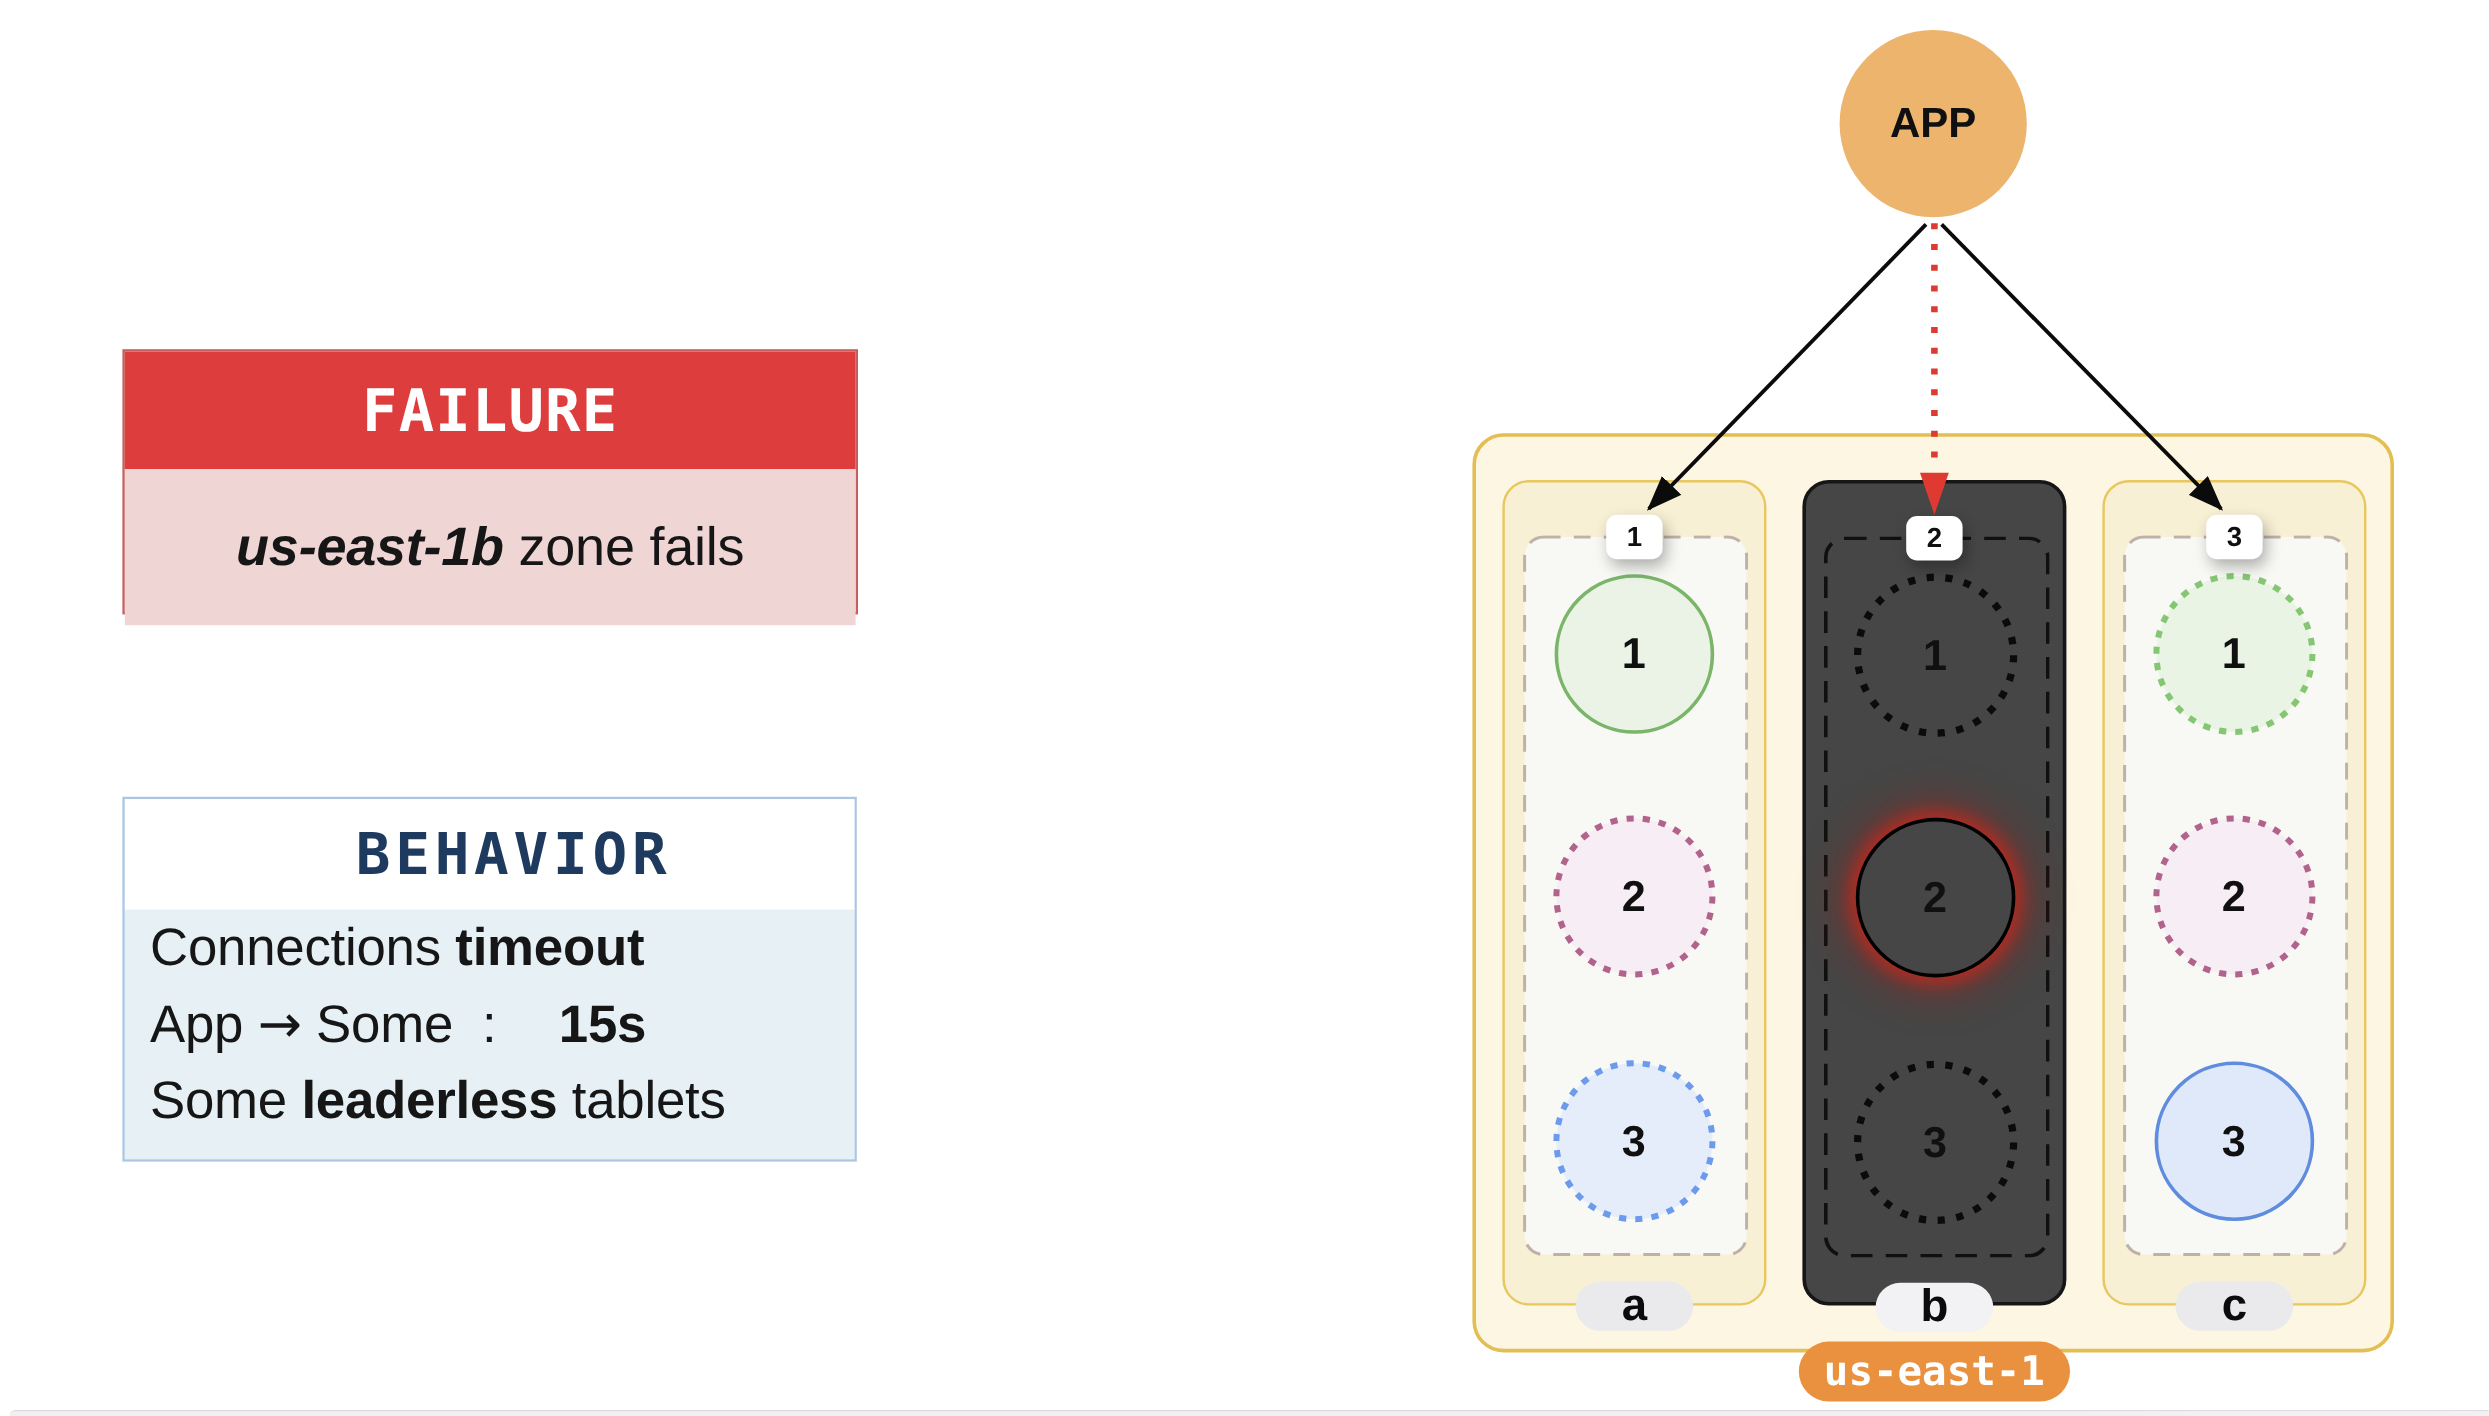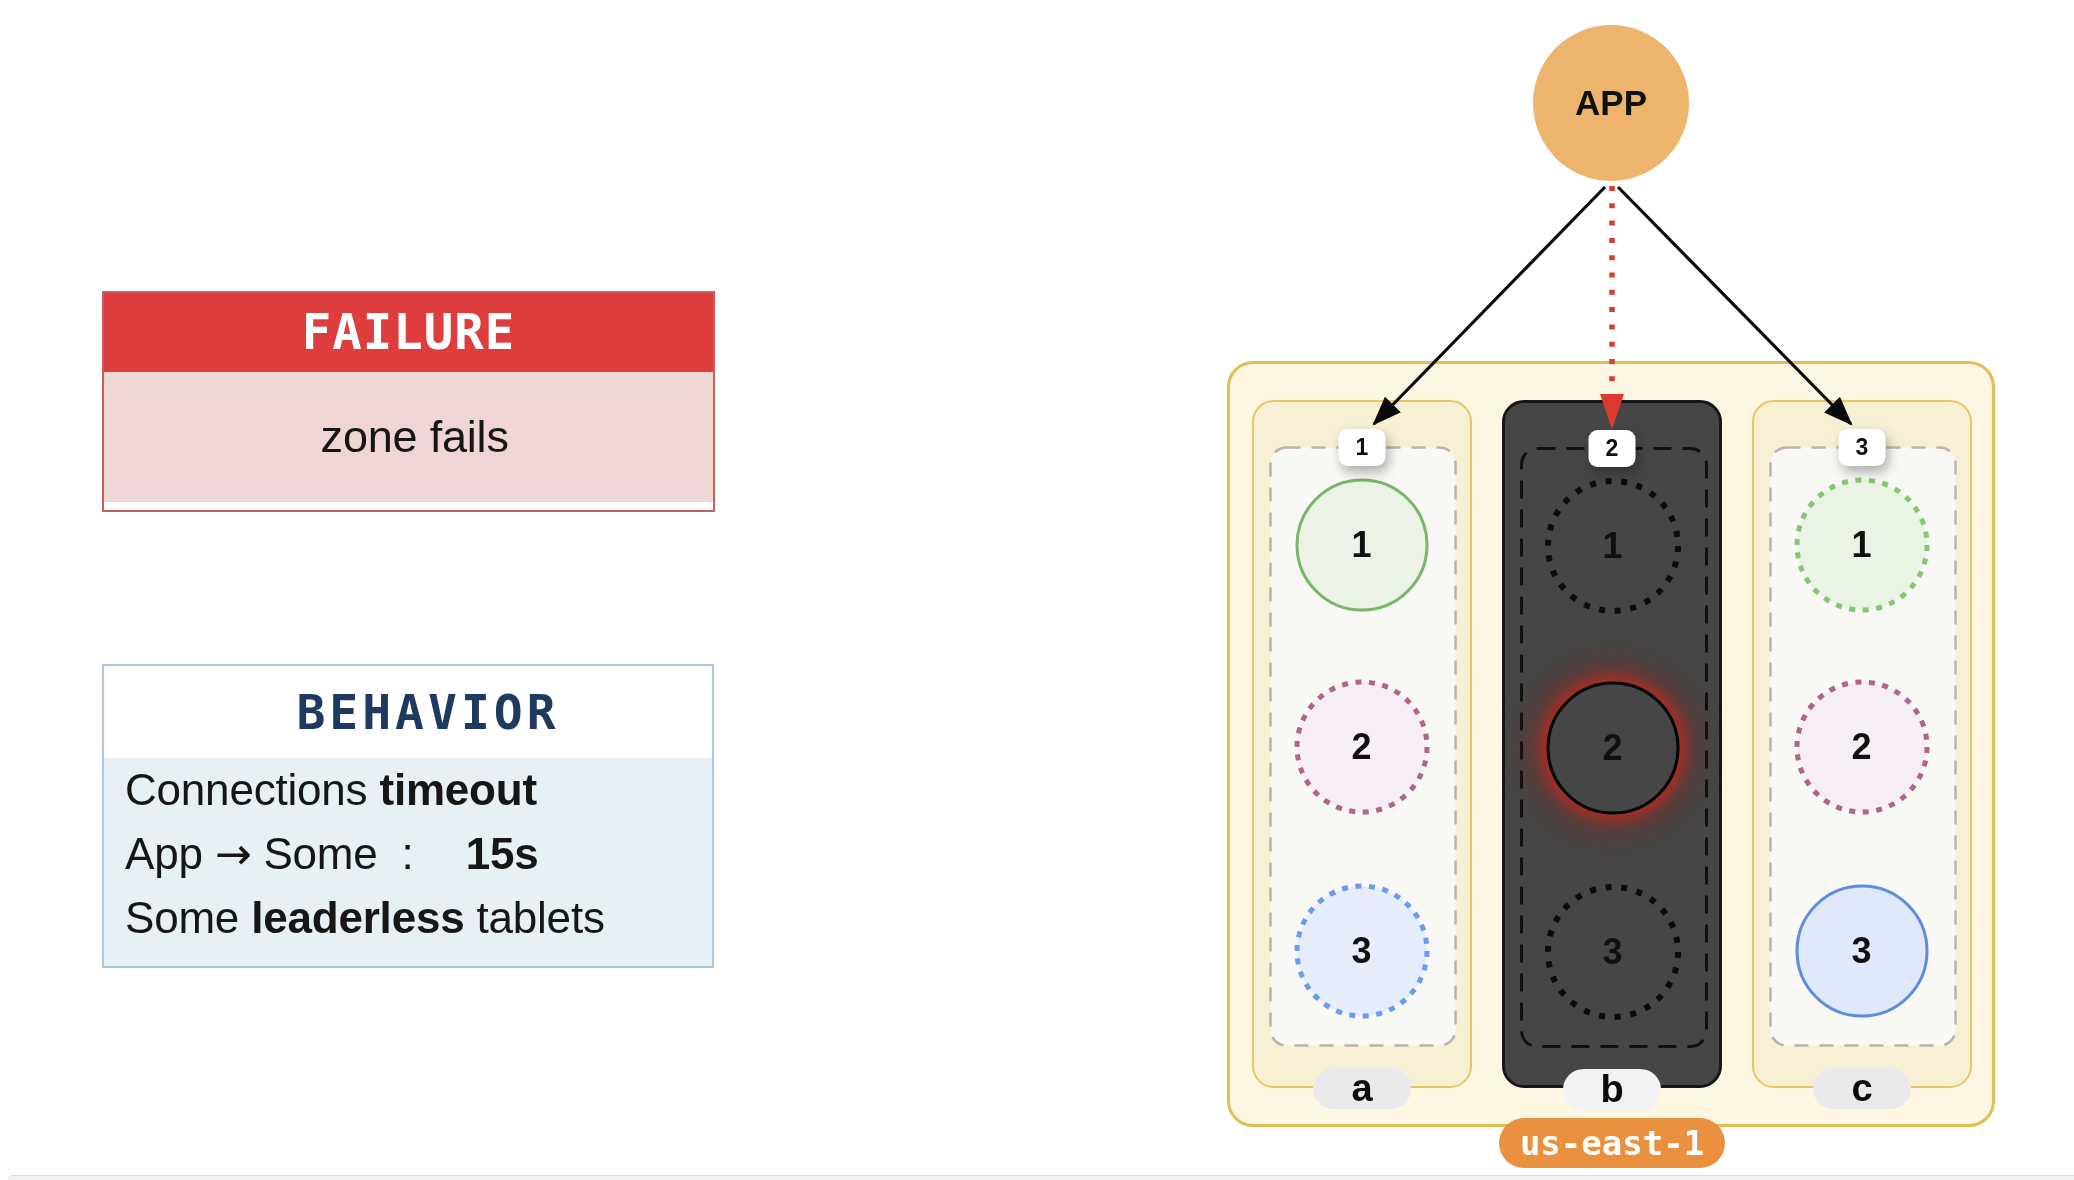--- a/index.html
+++ b/index.html
@@ -3,21 +3,21 @@
 <meta charset="utf-8">
 <style>
   * { margin:0; padding:0; box-sizing:border-box; }
   html,body { width:2074px; height:1180px; background:#ffffff; overflow:hidden; }
   body { font-family:"Liberation Sans","DejaVu Sans",sans-serif; color:var(--text); }
   .canvas { position:absolute; left:0; top:0; width:2074px; height:1180px; background:#ffffff; }
 
   
   .card { position:absolute; }
   .card-failure { left:102px; top:291px; width:613px; height:221px; border:2px solid #C6605C; }
-  .card-failure .card-header { height:79px; background:var(--accent_red); color:#ffffff; }
+  .card-failure .card-header { height:98px; background:var(--accent_red); color:#ffffff; }
   .card-failure .card-body { height:130px; background:var(--red_light); }
   .card-behavior { left:102px; top:664px; width:612px; height:304px; border:2px solid var(--blue_border); }
   .card-behavior .card-header { height:92px; background:#ffffff; color:var(--navy);padding-left:40px; }
   .card-behavior .card-body { height:208px; background:var(--blue_light); }
   [data-bind-rich] span { white-space:pre; }
   span.seg-arrow { font-family:"DejaVu Sans",sans-serif; }
   .card-header { display:flex; align-items:center; justify-content:center;
     font-family:"DejaVu Sans Mono","Liberation Mono",monospace; font-weight:bold;
     font-size:48px; letter-spacing:2px; }
   .card-failure .card-header { font-size:49px; letter-spacing:1px; }
@@ -88,20 +88,21 @@
     background:#F1F1F4; border-top:1px solid #DBDBE0; border-top-left-radius:10px; }
 </style>
 </head>
 <body>
 
 <div class="canvas">
 
   <section class="card card-failure">
     <div class="card-header" data-bind="failure_card.title">FAILURE</div>
     <div class="card-body" data-bind-rich="failure_card.text_segments">
+        <span style="font-weight: bold; font-style: italic;">us-east-1b</span>
         <span> zone fails</span>
       </div>
   </section>
 
   <section class="card card-behavior">
     <div class="card-header" data-bind="behavior_card.title">BEHAVIOR</div>
     <div class="card-body">
       <div data-bind-rich="behavior_card.lines.0"><span>Connections </span><span style="font-weight: bold;">timeout</span></div>
       <div data-bind-rich="behavior_card.lines.1"><span>App </span><span class="seg-arrow">→</span><span> Some  : </span><span style="font-weight: bold; margin-left: 40px;">15s</span></div>
       <div data-bind-rich="behavior_card.lines.2"><span>Some </span><span style="font-weight: bold;">leaderless</span><span> tablets</span></div>

